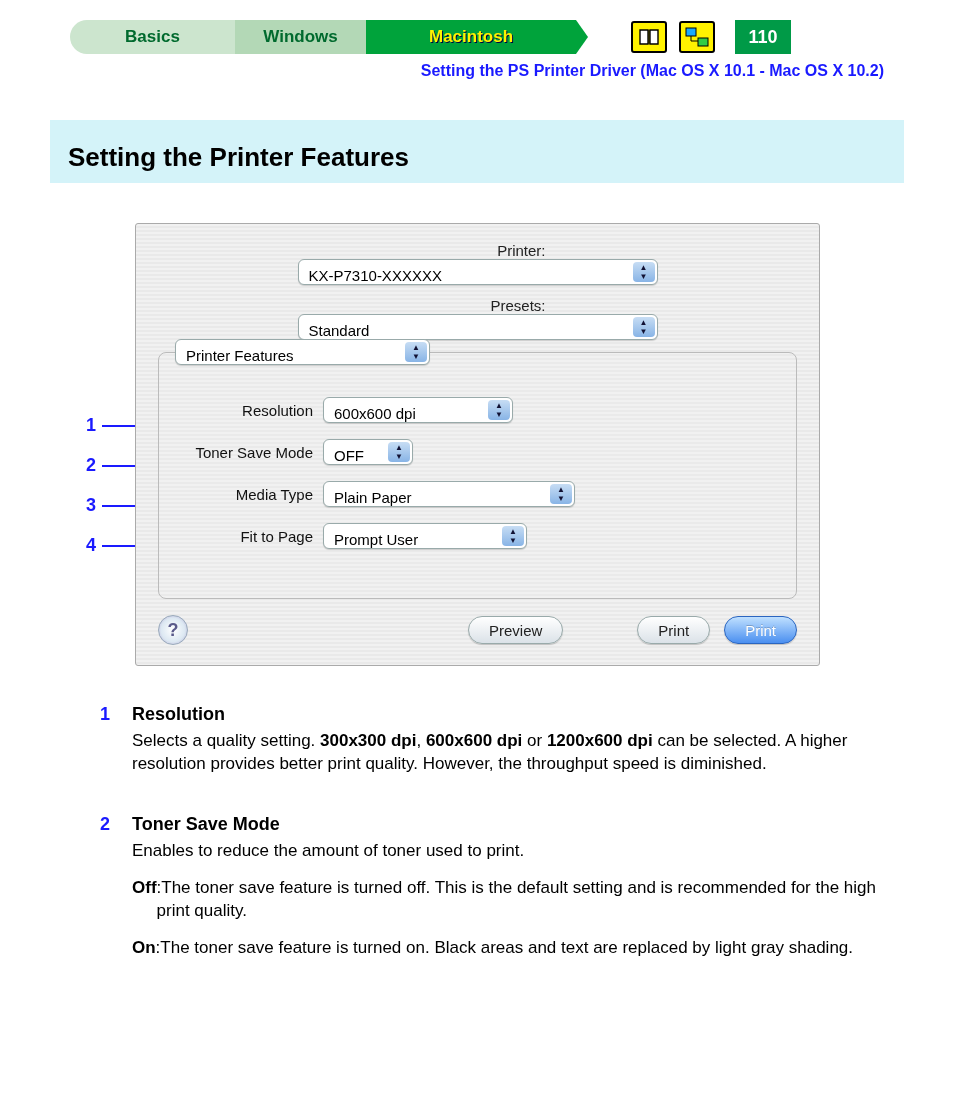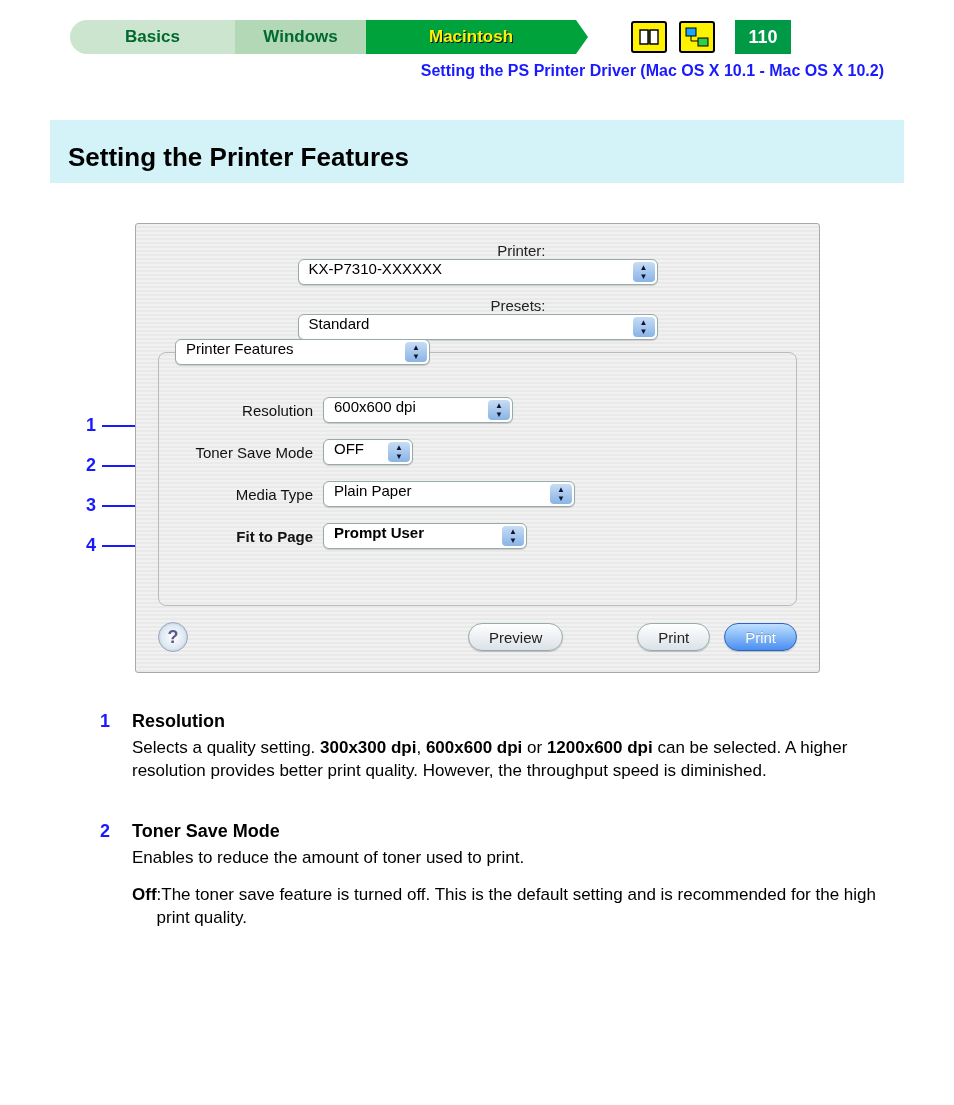--- a/index.html
+++ b/index.html
@@ -18,21 +18,21 @@
 
 .breadcrumb { text-align:right; color:#1a1aff; font-weight:bold; font-size:16px; margin: 8px 70px 0 0; }
 
 .section-title-bar { background:#d4f3f9; margin: 40px 50px 0 50px; padding: 10px 18px; }
 .section-title-bar h1 { font-size: 26px; font-weight:bold; color:#000;margin-top:12px; }
 
 
 .panel { width: 685px; margin: 40px 0 0 135px; background:#efefef; background-image: repeating-linear-gradient(#f1f1f1 0, #f1f1f1 2px, #e9e9e9 2px, #e9e9e9 4px); border:1px solid #aaa; border-radius:3px; padding: 18px 22px 20px 22px; position:relative; font-family: "Lucida Grande", Arial, sans-serif; font-size:15px; }
 .row { display:flex; align-items:center; margin-bottom:12px;flex-direction:column; }
 .row .lbl { width: 160px; text-align:right; padding-right: 12px; color:#222; }
-.aqua-select { background:#fff; border:1px solid #9aa; border-radius:6px; height:26px; display:flex; align-items:flex-start; padding: 0 28px 0 10px; position:relative; box-shadow: inset 0 1px 0 #fff, 0 1px 1px rgba(0,0,0,.15); white-space:nowrap; }
+.aqua-select { background:#fff; border:1px solid #9aa; border-radius:6px; height:26px; display:flex; align-items:flex-end; padding: 0 28px 0 10px; position:relative; box-shadow: inset 0 1px 0 #fff, 0 1px 1px rgba(0,0,0,.15); white-space:nowrap; }
 .aqua-select .arrows { position:absolute; right:2px; top:2px; bottom:2px; width:22px; background: linear-gradient(#c7ddf4,#88b4e6); border-radius:4px; display:flex; flex-direction:column; align-items:center; justify-content:center; font-size:8px; color:#113; }
 .sub-panel { border:1px solid #bbb; border-radius:8px; margin-top:4px; padding: 44px 24px 48px 24px; background: rgba(255,255,255,.06); position:relative; }
 .tab-sel { position:absolute; top:-14px; left:16px; }
 .inner-row { display:flex; align-items:center; margin-bottom:16px; }
 .inner-row .ilbl { width: 140px; text-align:right; padding-right: 10px; color:#111; }
 
 .btn-row { display:flex; align-items:center; margin-top:16px; }
 .help-btn { width:30px; height:30px; border-radius:50%; background: radial-gradient(#fff,#dce8f2 60%,#a9c 100%); border:1px solid #9ab; display:flex; align-items:center; justify-content:center; color:#5a5a8a; font-weight:bold; font-size:18px; margin-right:auto; }
 .aqua-btn { height:28px; border-radius:14px; padding: 0 20px; background: linear-gradient(#fff,#dbe2e8); border:1px solid #9aa; display:flex; align-items:center; margin-left:14px; color:#222; box-shadow: 0 1px 1px rgba(0,0,0,.2);}
 .aqua-btn.primary { background: linear-gradient(#bfe0ff,#4a8ff0); color:#fff; text-shadow:0 -1px 0 rgba(0,0,0,.2); border-color:#2a65c0; }
@@ -133,21 +133,21 @@
           <span class="arrows">▲<br>▼</span>
         </div>
       </div>
       <div class="inner-row">
         <div class="ilbl">Media Type</div>
         <div class="aqua-select" style="width:252px;">
           <span>Plain Paper</span>
           <span class="arrows">▲<br>▼</span>
         </div>
       </div>
-      <div class="inner-row" style="margin-bottom:8px;font-weight:bold;">
+      <div class="inner-row" style="margin-bottom:1px;">
         <div class="ilbl">Fit to Page</div>
         <div class="aqua-select" style="width:204px;">
           <span>Prompt User</span>
           <span class="arrows">▲<br>▼</span>
         </div>
       </div>
     </div>
 
     <div class="btn-row">
       <div class="help-btn">?</div>
@@ -173,15 +173,19 @@
 
   <div class="item">
     <div class="num">2</div>
     <div class="body">
       <div class="h">Toner Save Mode</div>
       <p>Enables to reduce the amount of toner used to print.</p>
       <div class="sub">
         <span class="k">Off</span>
           <span class="v">:The toner save feature is turned off. This is the default setting and is recommended for the high print quality.</span>
       </div>
+      <div class="sub">
+        <span class="k">On</span>
+          <span class="v">:The toner save feature is turned on. Black areas and text are replaced by light gray shading.</span>
+      </div>
     </div>
   </div>
 </div>
 
 </body></html>

